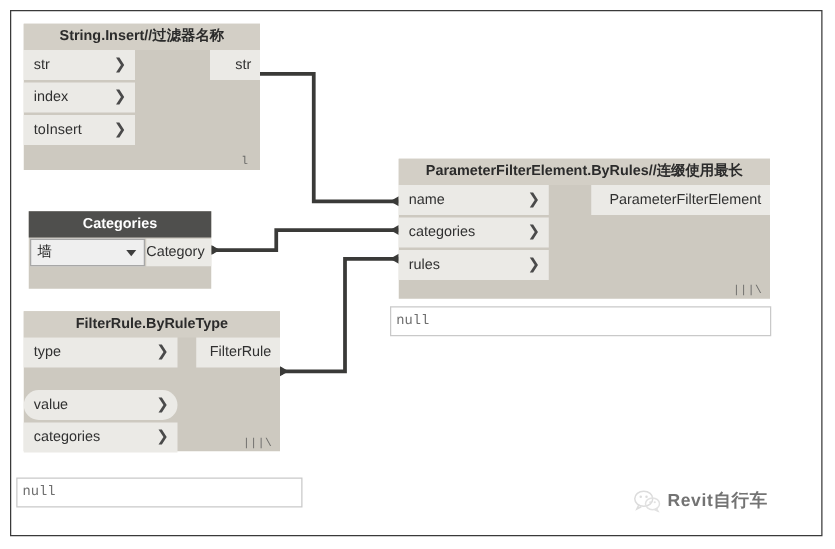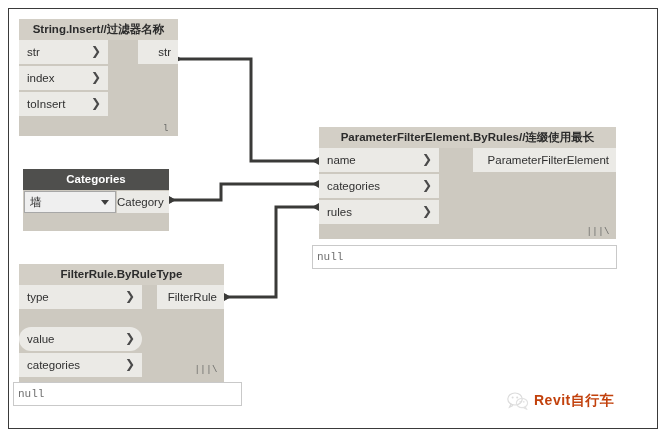--- a/index.html
+++ b/index.html
@@ -84,21 +84,21 @@
     line-height:22px;padding-left:4px;
     white-space:nowrap;
   }
 
   
   .watermark{
     position:absolute;display:flex;align-items:center;gap:5px;
     color:#d8d8d8;font-size:14px;font-weight:bold;
     letter-spacing:.5px;white-space:nowrap;user-select:none;
   }
-  .watermark .wm-text{color:#c2410c;}
+  .watermark .wm-text{color:#737373;}
 </style>
 </head>
 <body>
 
 <div id="canvas">
 
   <svg class="wire-layer" width="650" height="421" viewBox="0 0 650 421">
 
     <path d="M 166 50 L 242 50 L 242 152 L 310 152" fill="none" stroke="#3a3a38" stroke-width="3"></path>
 
@@ -110,21 +110,21 @@
     <circle cx="160" cy="191" r="3.2" fill="#3a3a38"></circle>
     <circle cx="215" cy="288" r="3.2" fill="#3a3a38"></circle>
     <polygon points="166,46 173,50 166,54" fill="#3a3a38"></polygon>
     <polygon points="160,187 167,191 160,195" fill="#3a3a38"></polygon>
     <polygon points="215,284 222,288 215,292" fill="#3a3a38"></polygon>
     <polygon points="310,148 303,152 310,156" fill="#3a3a38"></polygon>
     <polygon points="310,171 303,175 310,179" fill="#3a3a38"></polygon>
     <polygon points="310,194 303,198 310,202" fill="#3a3a38"></polygon>
   </svg>
 
-  <div class="node" style="left:10px;top:10px;width:159px;height:117px;">
+  <div class="node" style="left:10px;top:10px;width:189px;height:117px;">
     <div class="node-header">String.Insert//过滤器名称</div>
     <div class="node-body" style="height:96px;">
       <div class="ports-in" style="width:89px;">
         <div class="port-in">
           <span>str</span>
           <span class="chev">❯</span>
         </div>
         <div class="port-in" style="margin-top:2px;">
           <span>index</span>
           <span class="chev">❯</span>
@@ -181,21 +181,21 @@
         </div>
       </div>
       <div class="lacing">|||\</div>
     </div>
   </div>
 
   <div class="watcher" style="left:303px;top:236px;width:305px;height:24px;">
     <span>null</span>
   </div>
 
-  <div class="node" style="left:10px;top:255px;width:205px;height:134px;">
+  <div class="node" style="left:10px;top:240px;width:205px;height:112px;">
     <div class="node-header">FilterRule.ByRuleType</div>
     <div class="node-body" style="height:92px;">
       <div class="ports-in" style="width:123px;">
         <div class="port-in">
           <span>type</span>
           <span class="chev">❯</span>
         </div>
         <div class="port-in" style="margin-top:18px;border-radius:12px;">
           <span>value</span>
           <span class="chev">❯</span>

